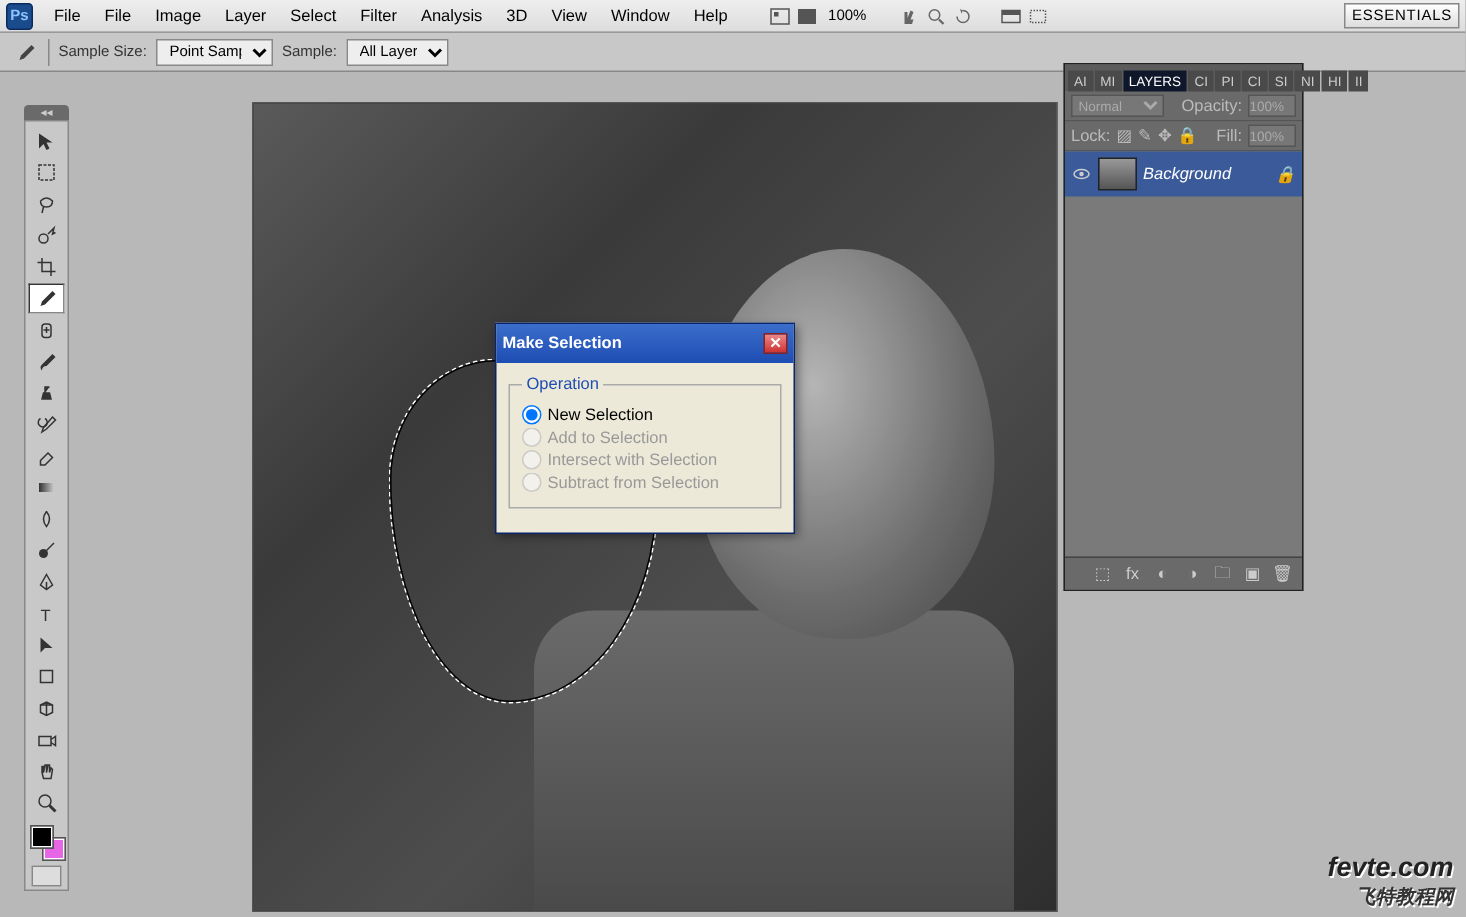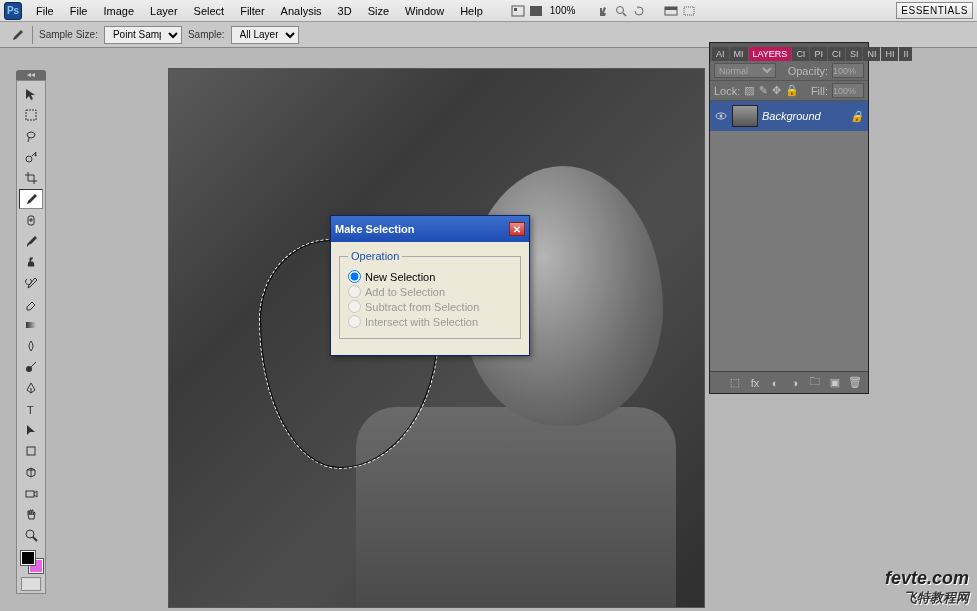--- a/index.html
+++ b/index.html
@@ -28,21 +28,21 @@
 .canvas { position: absolute; left: 168px; top: 68px; width: 537px; height: 540px; background: #333; border: 1px solid #555; overflow: hidden; }
 .photo { width: 100%; height: 100%; background: linear-gradient(135deg,#5a5a5a,#3a3a3a 30%,#4d4d4d 60%,#2e2e2e); position: relative; }
 .face { position: absolute; left: 55%; top: 18%; width: 200px; height: 260px; background: radial-gradient(ellipse at 40% 35%, #b0b0b0, #6e6e6e 60%, #4a4a4a); border-radius: 50% 50% 48% 48% / 55% 55% 45% 45%; filter: contrast(1.1); }
 .collar { position: absolute; left: 35%; bottom: 0; width: 320px; height: 200px; background: linear-gradient(#6a6a6a,#4a4a4a); border-radius: 40px 40px 0 0; }
 .selection { position: absolute; left: 90px; top: 170px; width: 180px; height: 230px; border: 1px dashed #fff; border-radius: 40% 50% 55% 45% / 35% 40% 60% 65%; box-shadow: 0 0 0 1px #000 inset; }
 
 .layers-panel { position: absolute; right: 108px; top: 42px; width: 160px; background: #7a7a7a; border: 1px solid #222; }
 .panel-close { position: absolute; right: 108px; top: 46px; width: 12px; height: 8px; background: #555; font-size: 7px; color: #ccc; text-align: center; }
 .panel-tabs { height: 18px; background: #5c5c5c; display: flex; align-items: end; padding: 0 2px; gap: 1px; }
 .panel-tab { padding: 2px 4px; font-size: 9px; color: #ccc; background: #4a4a4a; }
-.panel-tab.active { background: #be185d; color: #fff; }
+.panel-tab.active { background: #0f172a; color: #fff; }
 .panel-row { height: 20px; background: #6a6a6a; display: flex; align-items: center; padding: 0 4px; gap: 4px; border-bottom: 1px solid #555; font-size: 9px; color: #bbb; }
 .panel-row select, .panel-row input { height: 15px; font-size: 9px; background: #777; border: 1px solid #555; color: #aaa; }
 .layer-list { min-height: 270px; background: #7a7a7a; }
 .layer-item { height: 30px; background: #3a5a9a; display: flex; align-items: center; padding: 0 4px; gap: 4px; color: #fff; font-style: italic; font-size: 10px; }
 .layer-thumb { width: 26px; height: 22px; background: linear-gradient(#999,#555); border: 1px solid #222; }
 .layer-vis { width: 14px; height: 14px; display: flex; align-items: center; justify-content: center; }
 .layer-lock { margin-left: auto; }
 .panel-bottom { height: 22px; background: #6a6a6a; border-top: 1px solid #444; display: flex; align-items: center; justify-content: flex-end; gap: 6px; padding: 0 6px; }
 .panel-bottom .pb-icon { width: 14px; height: 14px; display: flex; align-items: center; justify-content: center; color: #ccc; }
 
@@ -73,21 +73,21 @@
 <div class="menubar">
   <div class="ps-logo">Ps</div>
   <div class="menu-item">File</div>
   <div class="menu-item">File</div>
   <div class="menu-item">Image</div>
   <div class="menu-item">Layer</div>
   <div class="menu-item">Select</div>
   <div class="menu-item">Filter</div>
   <div class="menu-item">Analysis</div>
   <div class="menu-item">3D</div>
-  <div class="menu-item">Size</div>
+  <div class="menu-item">View</div>
   <div class="menu-item">Window</div>
   <div class="menu-item">Help</div>
   <div style="width:18px"></div>
   <div class="icon-btn">
       <svg width="14" height="12">
         <rect x="1" y="1" width="12" height="10" fill="none" stroke="#555"></rect>
         <rect x="3" y="3" width="3" height="3" fill="#555"></rect>
       </svg>
     </div>
   <div class="icon-btn">
@@ -349,25 +349,25 @@
         <div class="radio-row">
             <input type="radio" checked="" style="">
             <span>New Selection</span>
           </div>
         <div class="radio-row disabled">
             <input type="radio" disabled="" style="">
             <span>Add to Selection</span>
           </div>
         <div class="radio-row disabled">
             <input type="radio" disabled="" style="">
-            <span>Subtract from Selection</span>
+            <span>Intersect with Selection</span>
           </div>
         <div class="radio-row disabled">
             <input type="radio" disabled="" style="">
-            <span>Intersect with Selection</span>
+            <span>Subtract from Selection</span>
           </div>
       </fieldset>
     </div>
   </div>
 </div>
 
 <div class="watermark">
   <div class="wm-main">fevte.com</div>
   <div class="wm-sub">飞特教程网</div>
 </div>

